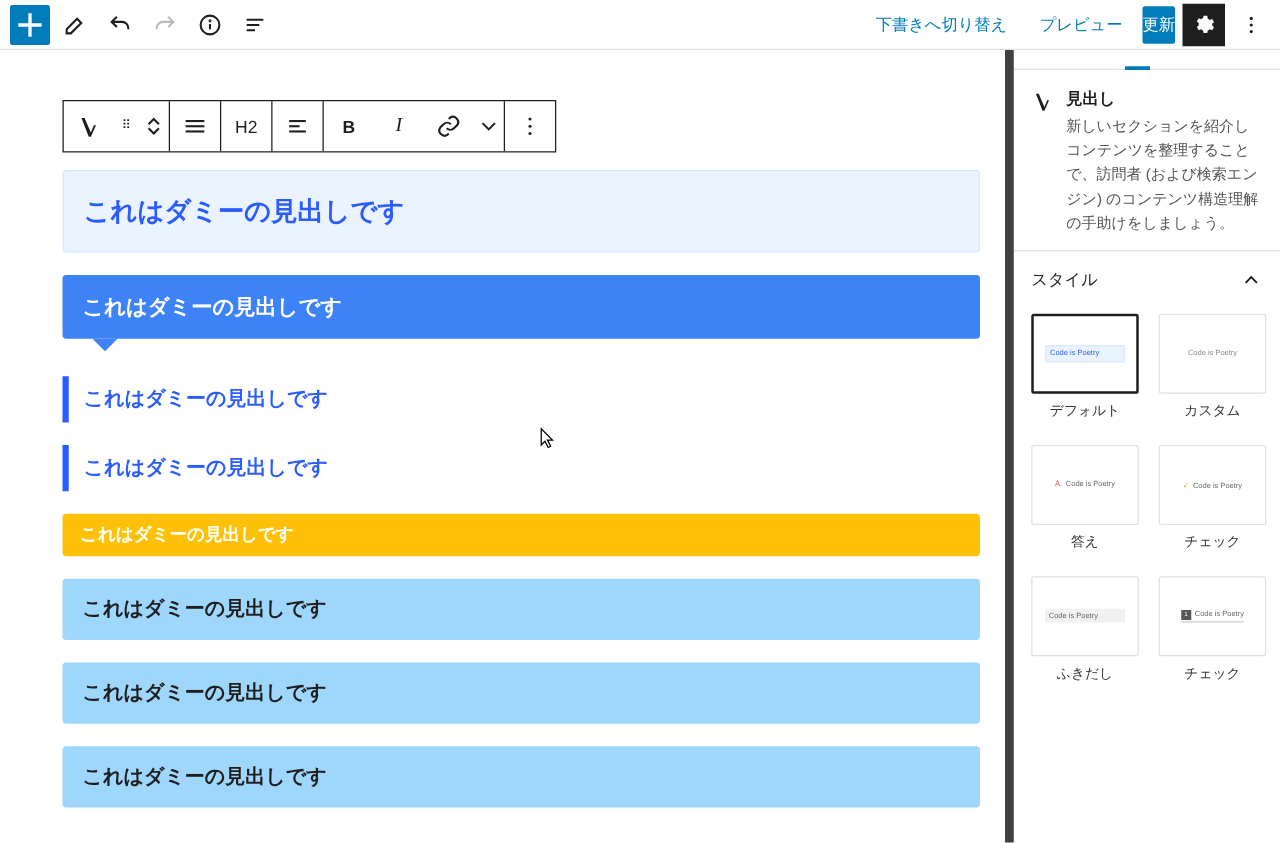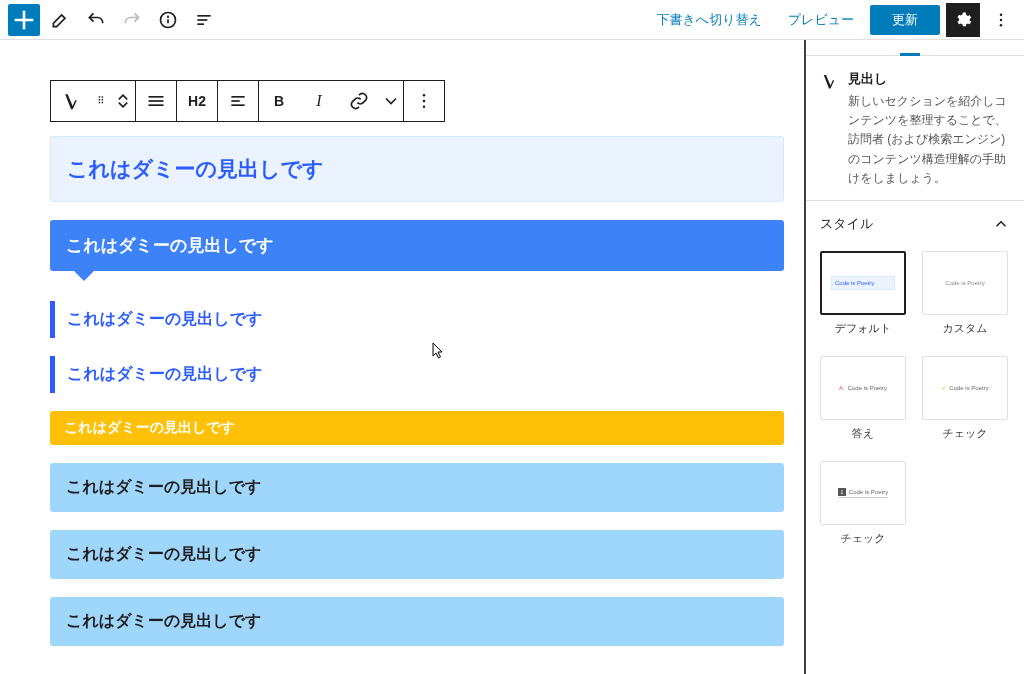--- a/index.html
+++ b/index.html
@@ -53,21 +53,21 @@
   .topbar-right { display: flex; align-items: center; gap: 6px; }
   .link-btn {
     color: #007cba;
     padding: 6px 10px;
     cursor: pointer;
     font-size: 13px;
   }
   .btn-primary {
     background: #007cba;
     color: #fff;
-    padding: 6px 22px;
+    padding: 6px 0;
     border-radius: 2px;
     font-size: 13px;
     cursor: pointer;
     border: none;
   }
   .btn-settings {
     width: 34px; height: 34px;
     background: #1e1e1e;
     color: #fff;
     display: flex; align-items: center; justify-content: center;
@@ -112,21 +112,21 @@
   }
   .tb-group:last-child { border-right: none; }
   .tb-btn {
     width: 40px; height: 40px;
     display: flex; align-items: center; justify-content: center;
     cursor: pointer;
     font-size: 14px;
   }
   .tb-btn.narrow { width: 24px; }
   .tb-btn.dots { width: 20px; font-size: 10px; line-height: 1; }
-  .h2-label { font-weight: 700; font-size: 14px; }
+  .h2-label { font-weight: 400; font-size: 14px; }
   .tb-btn svg { width: 20px; height: 20px; }
   
   .heading-block {
     margin-bottom: 18px;
     font-weight: 700;
   }
   .hb-default {
     background: #eaf3ff;
     color: #2a5cff;
     border: 1px solid #d6e8ff;
@@ -174,21 +174,21 @@
   }
   .cursor-pointer {
     position: absolute;
     left: 432px;
     top: 302px;
     pointer-events: none;
   }
   
   .sidebar {
     width: 220px;
-    border-left: 2px solid #404040;
+    border-left: 7px solid #404040;
     display: flex;
     flex-direction: column;
     overflow-y: auto;
     background: #fff;
   }
   .side-tabs {
     height: 16px;
     display: flex;
     border-bottom: 1px solid #e0e0e0;
     padding: 0 10px;
@@ -485,20 +485,26 @@
             </div>
           <div class="style-label">チェック</div>
         </div>
         <div class="style-item">
           <div class="style-preview">
               <span class="sp-rank">Code is Poetry</span>
             </div>
           <div class="style-label">ランキング</div>
         </div>
         <div class="style-item">
+          <div class="style-preview sp-speech">
+              <div class="pv-line">Code is Poetry</div>
+            </div>
+          <div class="style-label">ふきだし</div>
+        </div>
+        <div class="style-item">
           <div class="style-preview sp-step">
               <div class="pv-line">Code is Poetry</div>
             </div>
           <div class="style-label">チェック</div>
         </div>
       </div>
     </div>
 
   </div>
 </div>

